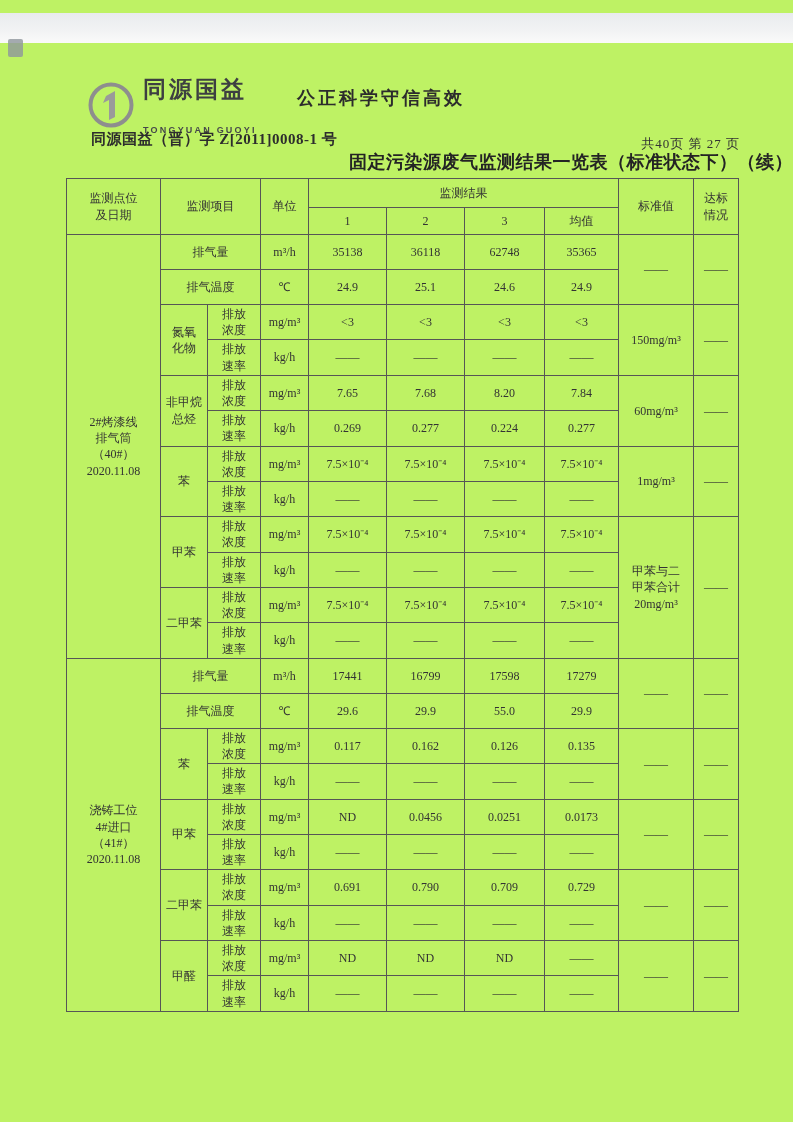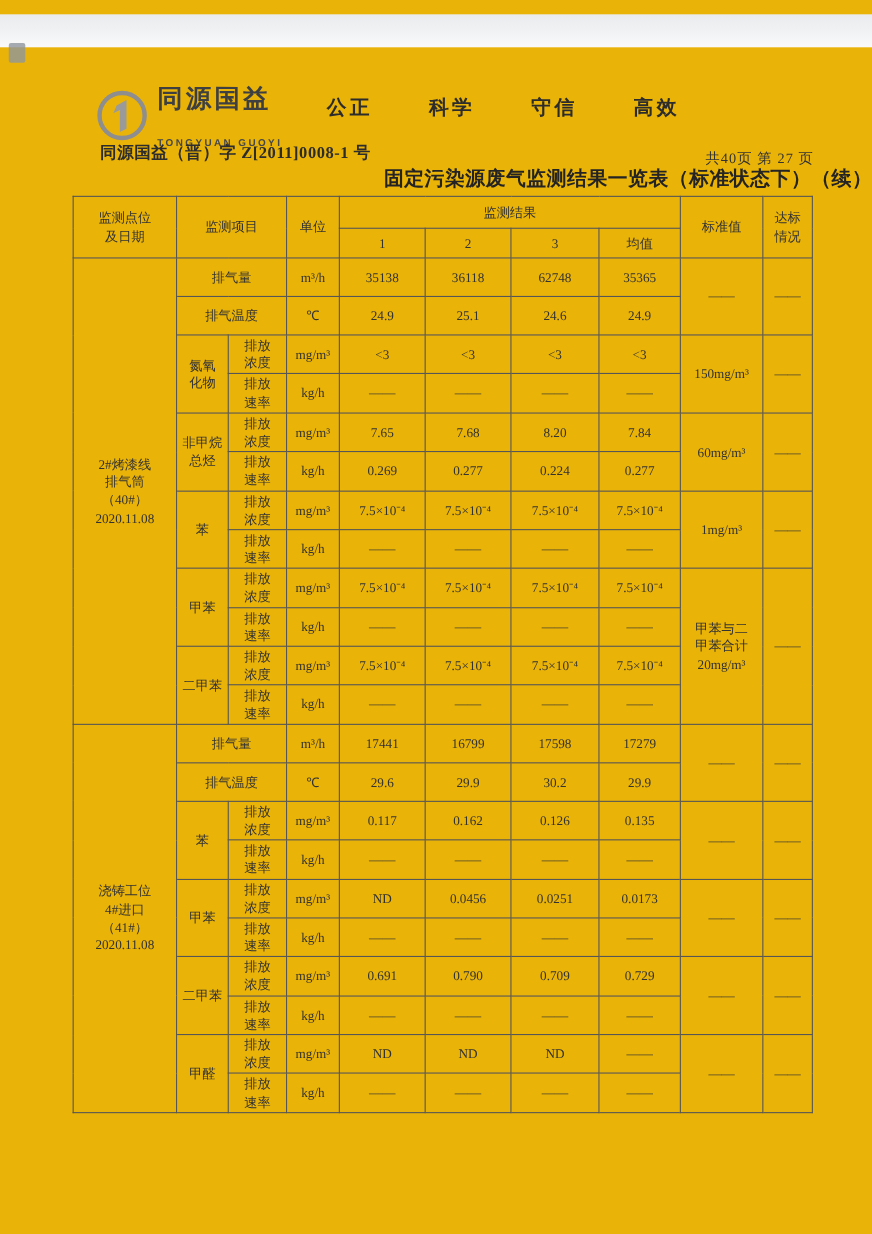--- a/index.html
+++ b/index.html
@@ -1,20 +1,20 @@
 <!DOCTYPE html>
 <html><head>
 <meta charset="utf-8">
 <style>
   * { margin: 0; padding: 0; box-sizing: border-box; }
   html,body { background:#ffffff; }
   .page {
     position: relative;
     width: 793px; height: 1122px;
-    background: #eab308;
+    background: #bef264;
     font-family: "Liberation Serif", serif;
     overflow: hidden;
     margin: 0 auto;
   }
   .top-band {
     position: absolute; top: 13px; left: 0;
     width: 100%; height: 30px;
     background: linear-gradient(180deg, #e9ebee 0%, #f2f3f4 60%, #fafafa 100%);
   }
   .corner-smudge {
@@ -31,21 +31,21 @@
   .logo-cn {
     font-size: 23px; font-weight: bold; letter-spacing: 3px;
     color: #3d3f41; font-family: "Liberation Sans", sans-serif;
   }
   .logo-en {
     font-size: 9px; font-weight: bold; letter-spacing: 2.2px;
     color: #46484a; font-family: "Liberation Sans", sans-serif; margin-top: 20px;
   }
   .slogans {
     position: absolute; top: 86px; left: 297px;
-    display: flex; gap: 51px;
+    display: flex; 
     font-size: 18px; font-weight: bold; color: #2c2c2c;
     font-family: "Liberation Sans", sans-serif; letter-spacing: 3px; text-align: right;
   }
   .doc-line {
     position: absolute; top: 130px; left: 91px;
     font-size: 15px; font-weight: bold; color: #2d2d2d; letter-spacing: .5px;
   }
   .pagination {
     position: absolute; top: 135px; right: 53px;
     font-size: 13px; color: #333; letter-spacing: 1px;
@@ -280,21 +280,21 @@
         <td class="val">17598</td>
         <td class="val">17279</td>
         <td class="std" rowspan="2">——</td>
         <td rowspan="2">——</td>
       </tr>
       <tr class="dr">
         <td colspan="2">排气温度</td>
         <td>℃</td>
         <td class="val">29.6</td>
         <td class="val">29.9</td>
-        <td class="val">30.2</td>
+        <td class="val">55.0</td>
         <td class="val">29.9</td>
       </tr>
       <tr class="dr">
         <td rowspan="2">苯</td>
         <td>排放
 浓度</td>
         <td>mg/m³</td>
         <td class="val">0.117</td>
         <td class="val">0.162</td>
         <td class="val">0.126</td>

